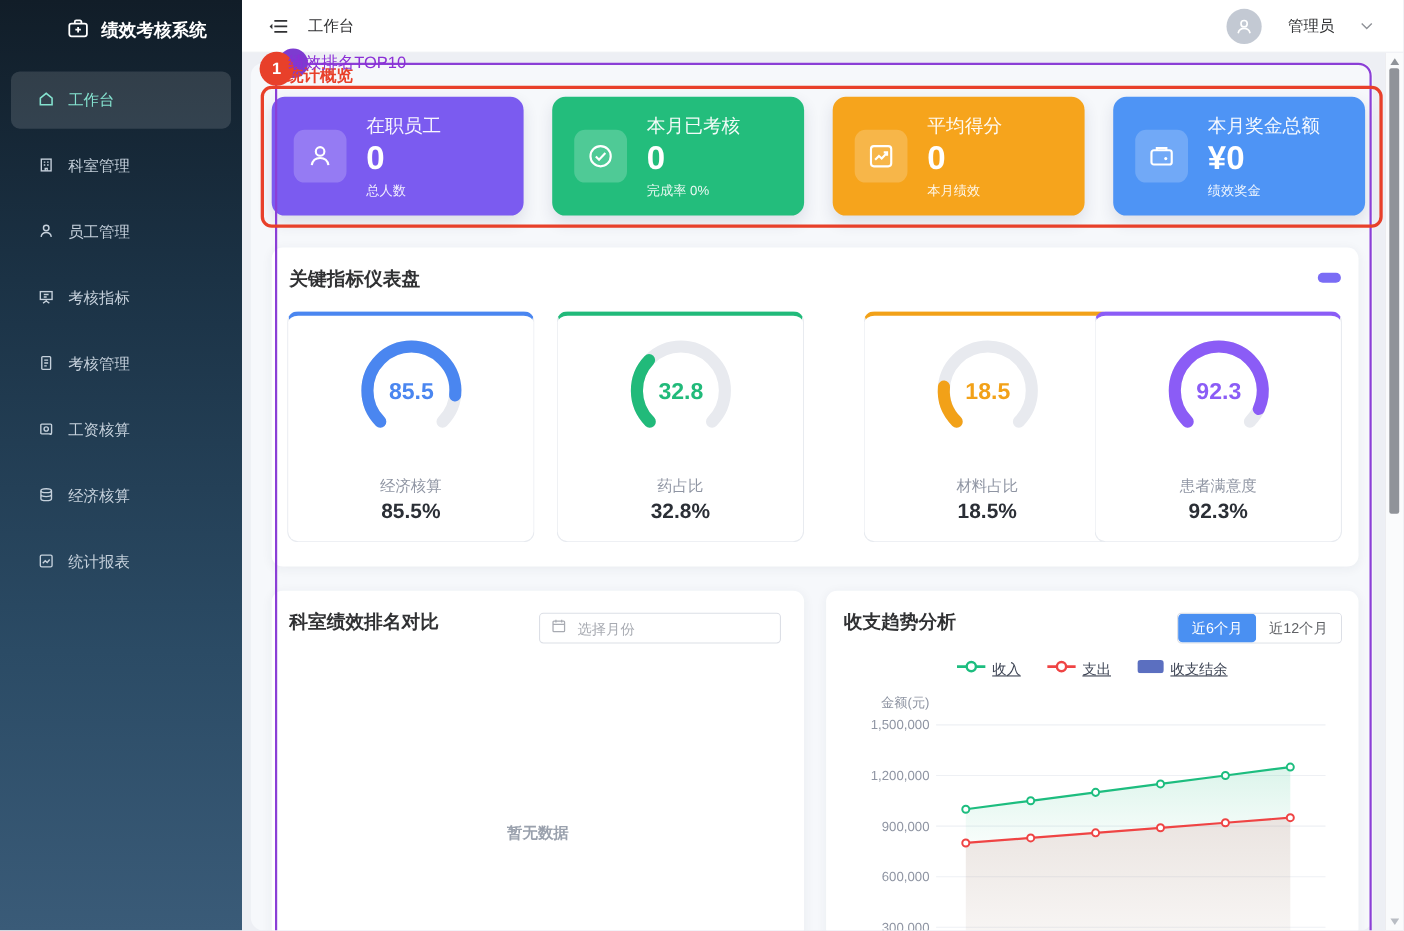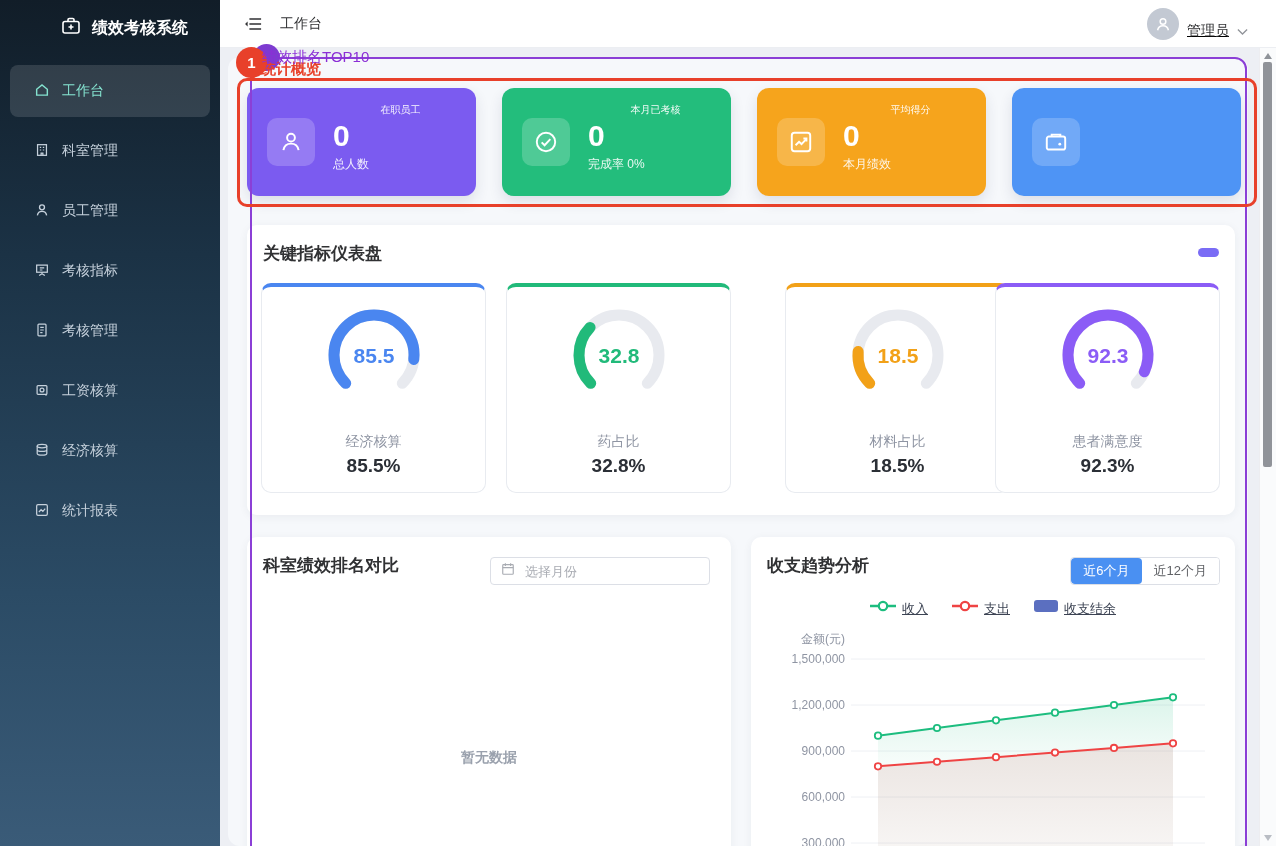--- a/index.html
+++ b/index.html
@@ -14,34 +14,34 @@
   .menu-item{height:40px;margin-bottom:20px;display:flex;align-items:center;gap:12px;
              padding-left:24px;color:#c6d1dc;font-size:14px;cursor:pointer;}
   .menu-item.active{height:52px;margin-bottom:14px;background:rgba(255,255,255,.13);
              border-radius:8px;color:#84e2cf;}
   .menu-item svg{flex:0 0 auto;}
   
   .header{position:absolute;left:220px;top:0;width:1056px;height:48px;background:#fff;
           border-bottom:1px solid #eceef2;display:flex;align-items:center;box-sizing:border-box;}
   .hamburger{margin-left:24px;cursor:pointer;display:flex;}
   .breadcrumb{margin-left:18px;font-size:14px;color:#303133;}
-  .user-area{margin-left:auto;margin-right:28px;display:flex;align-items:flex-end;gap:8px;cursor:pointer;text-decoration:underline;}
+  .user-area{margin-left:auto;margin-right:28px;display:flex;align-items:center;gap:24px;cursor:pointer;}
   .avatar{width:32px;height:32px;border-radius:50%;background:#c3c9d3;display:flex;
           align-items:center;justify-content:center;}
   .user-name{font-size:14px;color:#303133;}
   
   .page-card{position:absolute;left:228px;top:57px;width:1020px;height:789px;background:#f6f8fb;
              border-radius:12px;}
   
   .stat-card{position:absolute;top:88px;height:108px;width:229px;border-radius:12px;color:#fff;
              box-shadow:0 6px 14px rgba(40,50,90,.12);}
   .stat-icon{position:absolute;left:20px;top:50%;transform:translateY(-50%);width:48px;height:48px;
              border-radius:10px;background:rgba(255,255,255,.2);display:flex;align-items:center;justify-content:center;}
   .stat-text{position:absolute;left:86px;top:15px;right:8px;}
-  .stat-title{font-size:10px;opacity:.95;text-align:center;}
+  .stat-title{font-size:17px;opacity:.95;}
   .stat-value{font-size:30px;font-weight:bold;line-height:32px;margin-top:3px;}
   .stat-sub{font-size:12px;opacity:.9;margin-top:4px;}
   
   .panel{position:absolute;background:#fff;border-radius:10px;box-shadow:0 2px 10px rgba(31,45,61,.06);}
   .panel-title{position:absolute;left:16px;top:17px;font-size:17px;font-weight:bold;color:#303133;}
   #gaugePanel{left:247px;top:225px;width:988px;height:290px;}
   .pill{position:absolute;left:951px;top:23px;width:21px;height:9px;border-radius:5px;background:#7a6cf5;}
   .gauge-card{position:absolute;top:58px;width:225px;height:210px;background:#fff;border:1px solid #e8ebf0;
               border-top:4px solid #888;border-radius:10px;box-sizing:border-box;}
   .gauge-svg{display:block;margin:16px auto 0 auto;}
@@ -224,20 +224,25 @@
     </div>
   </div>
   <div class="stat-card" style="left: 1012px; background: rgb(78, 148, 245);">
     <span class="stat-icon">
       <svg width="26" height="26" viewBox="0 0 24 24" fill="none" stroke="#fff" stroke-width="1.8">
           <rect x="3.5" y="7" width="17" height="12" rx="2"></rect>
           <path d="M8 7V5.2h8V7"></path>
           <circle cx="15.5" cy="14" r="1.3" fill="#fff" stroke="none"></circle>
         </svg>
     </span>
+    <div class="stat-text">
+      <div class="stat-title">本月奖金总额</div>
+      <div class="stat-value">¥0</div>
+      <div class="stat-sub">绩效奖金</div>
+    </div>
   </div>
 
   <div class="panel" id="gaugePanel">
     <div class="panel-title">关键指标仪表盘</div>
     <div class="pill"></div>
 
     <div class="gauge-card" style="left: 14px; border-top-color: rgb(74, 134, 240);">
       <svg class="gauge-svg" width="120" height="100" viewBox="0 0 120 100">
         <path class="arc-bg" d="M31.7 80.3 A40 40 0 1 1 88.3 80.3" fill="none" stroke="#e8eaef" stroke-width="11" stroke-linecap="round"></path>
         <path class="arc-val" d="M31.7 80.3 A40 40 0 1 1 88.3 80.3" fill="none" stroke="#4a86f0" stroke-width="11" stroke-linecap="round" stroke-dasharray="161.2 188.5"></path>

